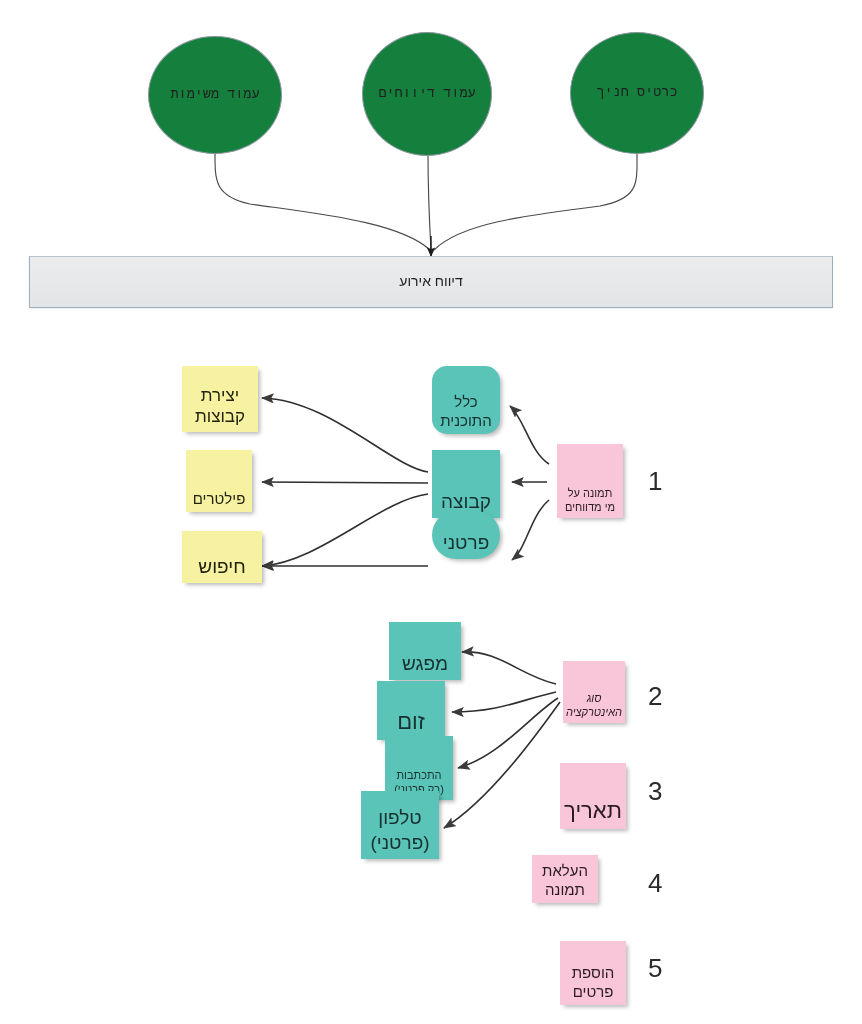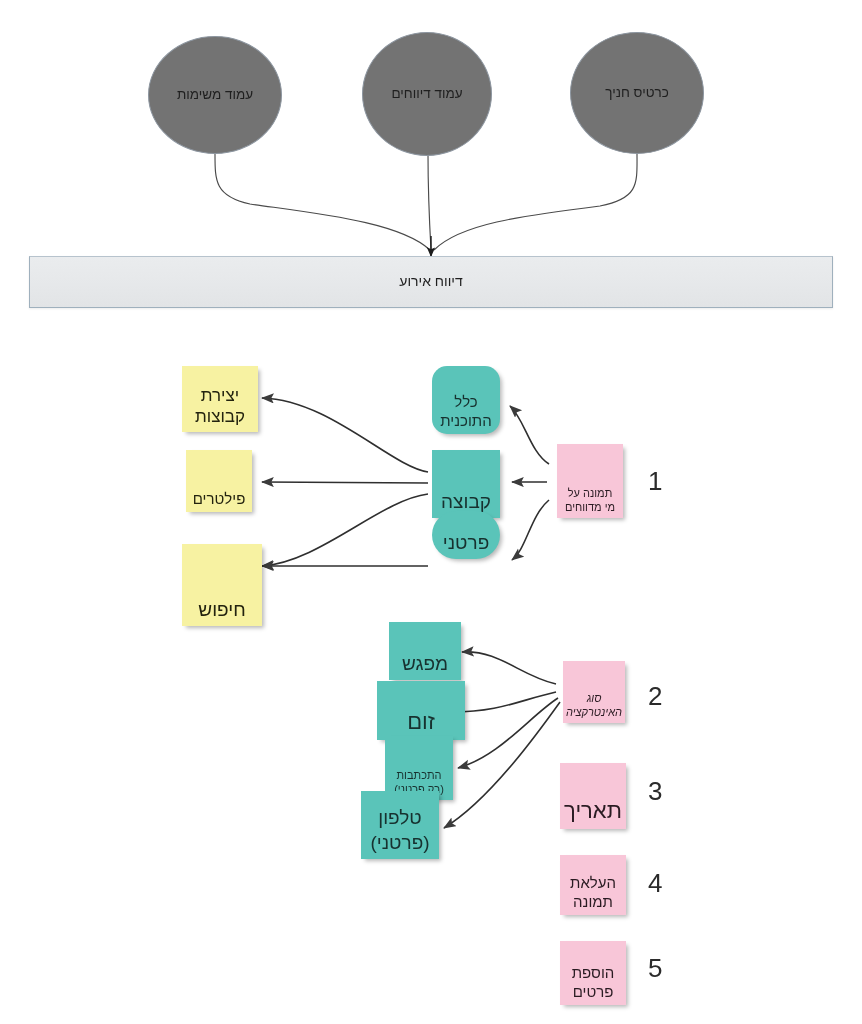--- a/index.html
+++ b/index.html
@@ -37,24 +37,25 @@
     align-items: center;
     justify-content: center;
     text-align: center;
     direction: rtl;
     line-height: 1.28;
   }
   
   .circle {
     border: 1px solid #8d96a0;
     border-radius: 50%;
-    background: #737373;
+    background: #15803d;
     font-size: 13.5px;
     color: #1f1f1f;
     padding: 0 12px;
+    font-family: Liberation Mono, monospace;
   }
   
   .bar {
     background: linear-gradient(180deg, #eaecee 0%, #e6e8ea 55%, #e2e4e6 100%);
     border: 1px solid #9fb0bd;
     border-top-color: #b7c3cd;
     font-size: 14px;
     color: #1f1f1f;
     box-shadow: 0 1px 2px rgba(0,0,0,0.08);
   }
@@ -142,21 +143,21 @@
   <div class="node bar" style="left:29px; top:256px; width:804px; height:52px;">
     <span>דיווח אירוע</span>
   </div>
 
   <div class="node sticky yellow fs-17" style="left:182px; top:366px; width:76px; height:66px;">
     <span>יצירת קבוצות</span>
   </div>
   <div class="node sticky yellow fs-15" style="left:186px; top:450px; width:66px; height:62px;">
     <span>פילטרים</span>
   </div>
-  <div class="node sticky yellow fs-19" style="left:182px; top:544px; width:80px; height:82px;">
+  <div class="node sticky yellow fs-19" style="left:182px; top:531px; width:80px; height:52px;">
     <span>חיפוש</span>
   </div>
 
   <div class="node sticky teal fs-15" style="left:432px; top:366px; width:68px; height:68px;border-radius:15px;">
     <span>כלל התוכנית</span>
   </div>
   <div class="node sticky teal fs-19" style="left:432px; top:450px; width:68px; height:68px;">
     <span>קבוצה</span>
   </div>
   <div class="node sticky teal fs-19" style="left:432px; top:511px; width:68px; height:48px;border-radius:32px;">
@@ -164,41 +165,41 @@
   </div>
 
   <div class="node sticky pink fs-11" style="left:557px; top:444px; width:66px; height:74px;">
     <span>תמונה על מי מדווחים</span>
   </div>
   <div class="numlabel" style="left:648px; top:466px;">1</div>
 
   <div class="node sticky teal fs-19" style="left:389px; top:622px; width:72px; height:58px;">
     <span>מפגש</span>
   </div>
-  <div class="node sticky teal fs-22" style="left:377px; top:681px; width:88px; height:59px;">
+  <div class="node sticky teal fs-22" style="left:377px; top:681px; width:68px; height:59px;">
     <span>זום</span>
   </div>
   <div class="node sticky teal fs-11" style="left:385px; top:736px; width:68px; height:64px;">
     <span>התכתבות (רק פרטני)</span>
   </div>
   <div class="node sticky teal fs-19" style="left:361px; top:791px; width:78px; height:68px;">
     <span>טלפון (פרטני)</span>
   </div>
 
   <div class="node sticky pink fs-11" style="left:563px; top:661px; width:62px; height:62px;font-style:italic;">
     <span>סוג האינטרקציה</span>
   </div>
   <div class="numlabel" style="left:648px; top:681px;">2</div>
 
   <div class="node sticky pink fs-22" style="left:560px; top:763px; width:66px; height:66px;">
     <span>תאריך</span>
   </div>
   <div class="numlabel" style="left:648px; top:776px;">3</div>
 
-  <div class="node sticky pink fs-15" style="left:560px; top:855px; width:66px; height:60px;">
+  <div class="node sticky pink fs-15" style="left:532px; top:855px; width:66px; height:48px;">
     <span>העלאת תמונה</span>
   </div>
   <div class="numlabel" style="left:648px; top:868px;">4</div>
 
   <div class="node sticky pink fs-15" style="left:560px; top:941px; width:66px; height:64px;">
     <span>הוספת פרטים</span>
   </div>
   <div class="numlabel" style="left:648px; top:953px;">5</div>
 
 </div>

